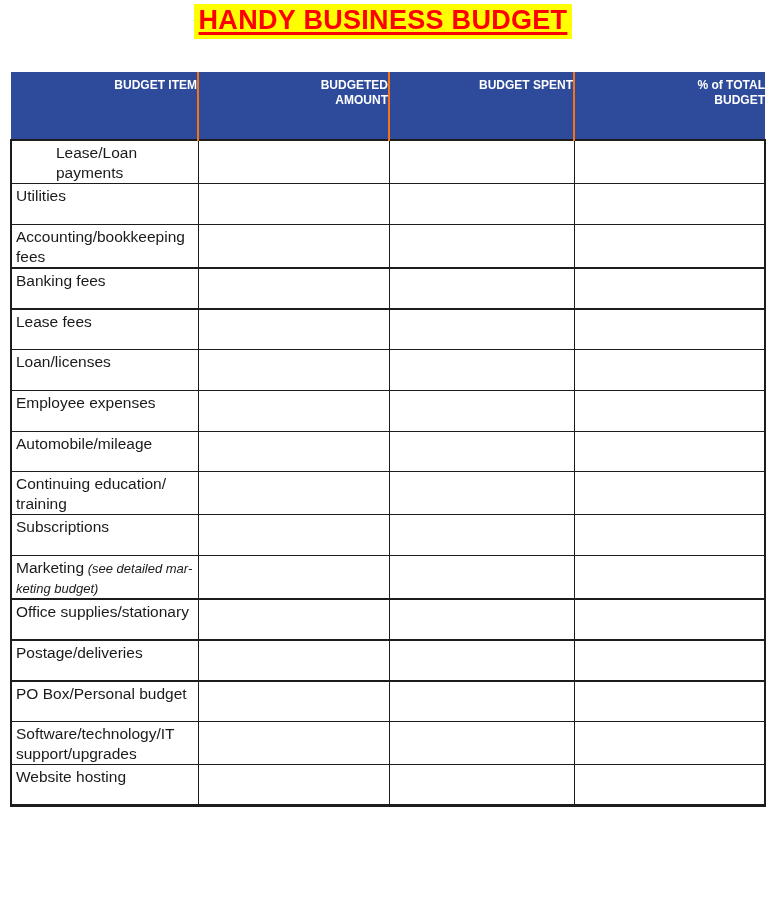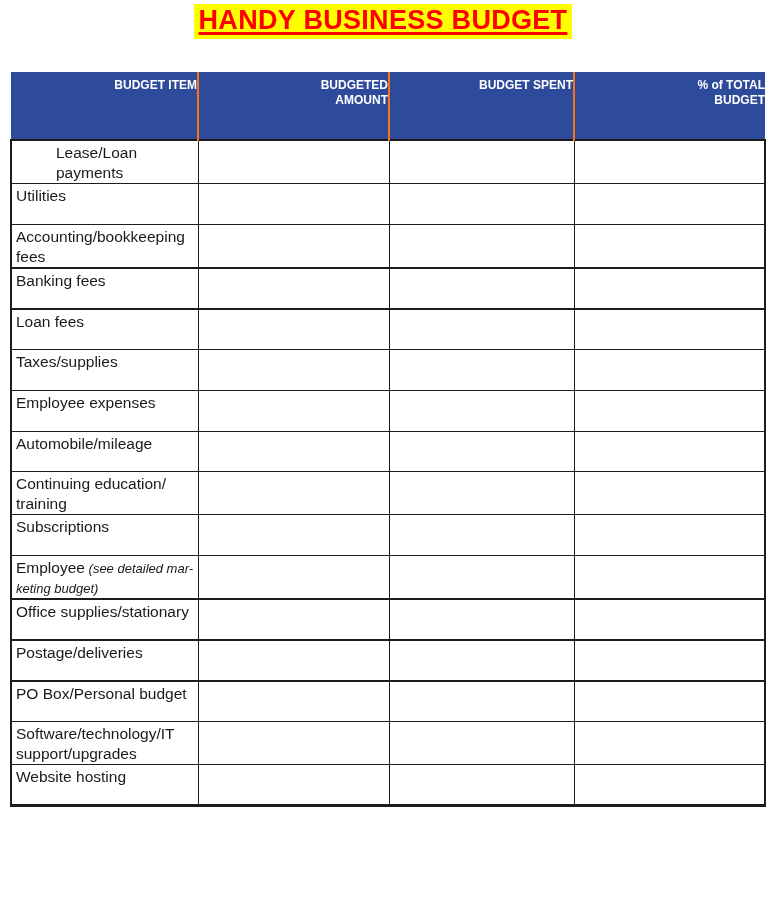--- a/index.html
+++ b/index.html
@@ -136,27 +136,27 @@
       <td></td>
       <td></td>
     </tr>
         <tr>
       <td><span class="item-label">Banking fees</span></td>
       <td></td>
       <td></td>
       <td></td>
     </tr>
         <tr>
-      <td><span class="item-label">Loan fees</span></td>
-      <td></td>
-      <td></td>
-      <td></td>
-    </tr>
-        <tr>
-      <td><span class="item-label">Taxes/supplies</span></td>
+      <td><span class="item-label">Lease fees</span></td>
+      <td></td>
+      <td></td>
+      <td></td>
+    </tr>
+        <tr>
+      <td><span class="item-label">Loan/licenses</span></td>
       <td></td>
       <td></td>
       <td></td>
     </tr>
         <tr>
       <td><span class="item-label">Employee expenses</span></td>
       <td></td>
       <td></td>
       <td></td>
     </tr>
@@ -173,21 +173,21 @@
       <td></td>
       <td></td>
     </tr>
         <tr>
       <td><span class="item-label">Subscriptions</span></td>
       <td></td>
       <td></td>
       <td></td>
     </tr>
         <tr>
-      <td><span class="item-label">Employee</span><span class="item-note"> (see detailed mar-keting budget)</span></td>
+      <td><span class="item-label">Marketing</span><span class="item-note"> (see detailed mar-keting budget)</span></td>
       <td></td>
       <td></td>
       <td></td>
     </tr>
         <tr>
       <td><span class="item-label">Office supplies/stationary</span></td>
       <td></td>
       <td></td>
       <td></td>
     </tr>

